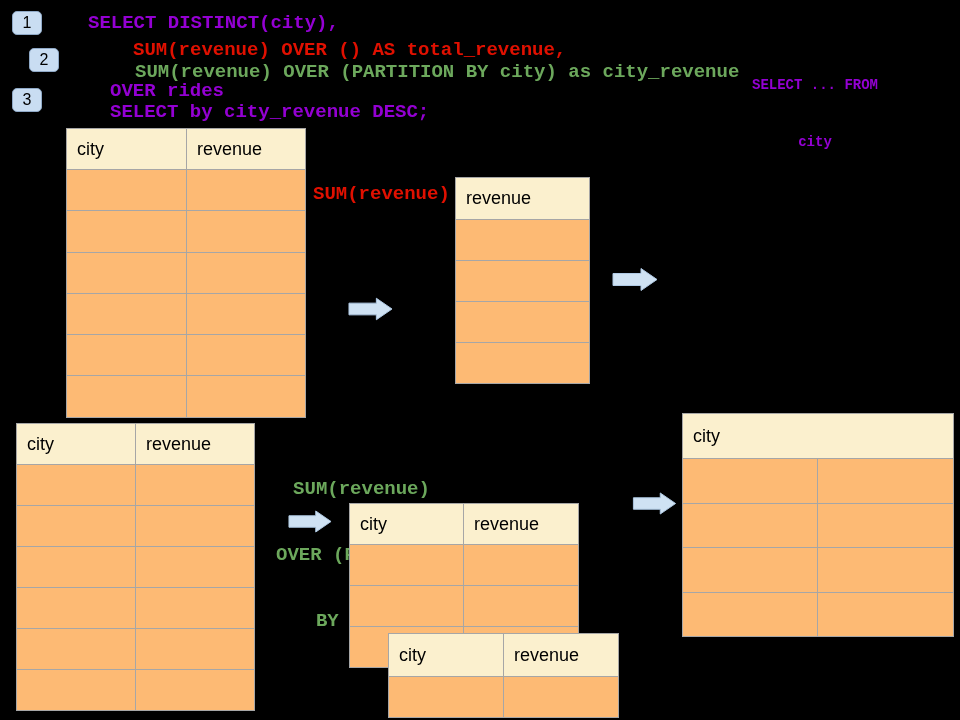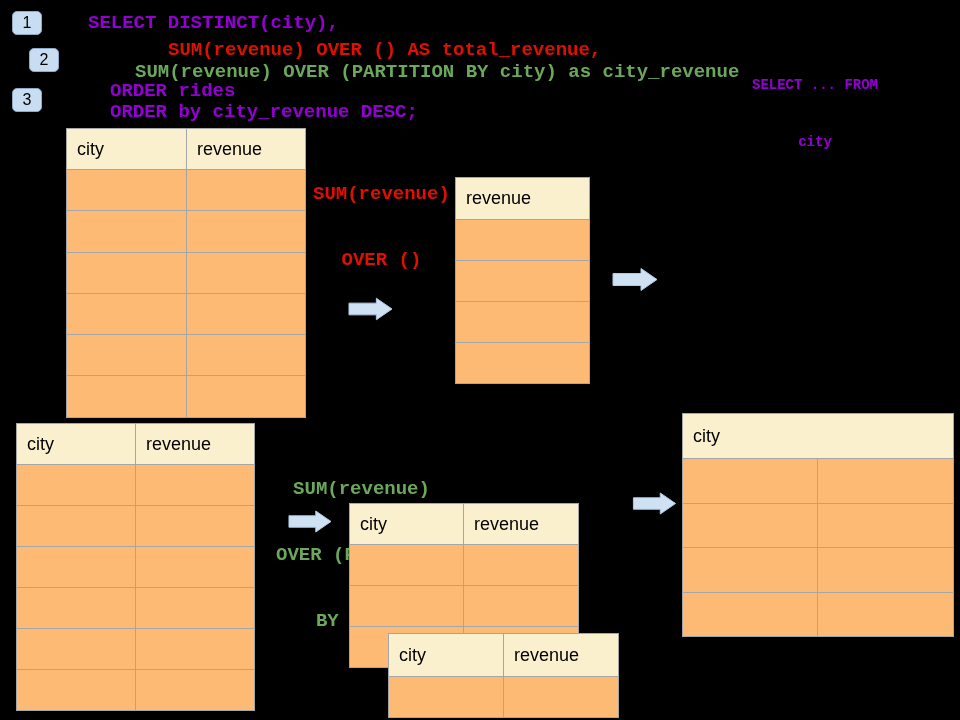--- a/index.html
+++ b/index.html
@@ -75,33 +75,32 @@
 </head>
 <body>
 
 <div class="stage">
 
   <div class="badge" style="left:12px; top:11px;">1</div>
   <div class="badge" style="left:29px; top:48px;">2</div>
   <div class="badge" style="left:12px; top:88px;">3</div>
 
   <div class="code purple" style="left:88px;  top:12px;">SELECT DISTINCT(city),</div>
-  <div class="code red" style="left:133px; top:39px;margin-left:35px;">SUM(revenue) OVER () AS total_revenue,</div>
+  <div class="code red" style="left:133px; top:39px;">SUM(revenue) OVER () AS total_revenue,</div>
   <div class="code green" style="left:135px; top:61px;">SUM(revenue) OVER (PARTITION BY city) as city_revenue</div>
-  <div class="code purple" style="left:110px; top:80px;">ORDER rides</div>
-  <div class="code purple" style="left:110px; top:101px;">ORDER by city_revenue DESC;</div>
+  <div class="code purple" style="left:110px; top:80px;">OVER rides</div>
+  <div class="code purple" style="left:110px; top:101px;">SELECT by city_revenue DESC;</div>
 
   <div class="code small purple" style="left:752px; top:38px;">
     <div>SELECT ... FROM</div>
     <div>city</div>
   </div>
 
   <div class="code red" style="left:313px; top:139px;">
     <div>SUM(revenue)</div>
-    <div>OVER ()</div>
   </div>
 
   <div class="code green" style="left:276px; top:434px;">
     <div>SUM(revenue)</div>
     <div>OVER (PARTITION</div>
     <div>BY city)</div>
   </div>
 
   <div class="dtable" style="left:66px;  top:128px; --hh:40px; --rh:41.3px; --c1:120px; --c2:118px;">
       <div class="trow thead">

